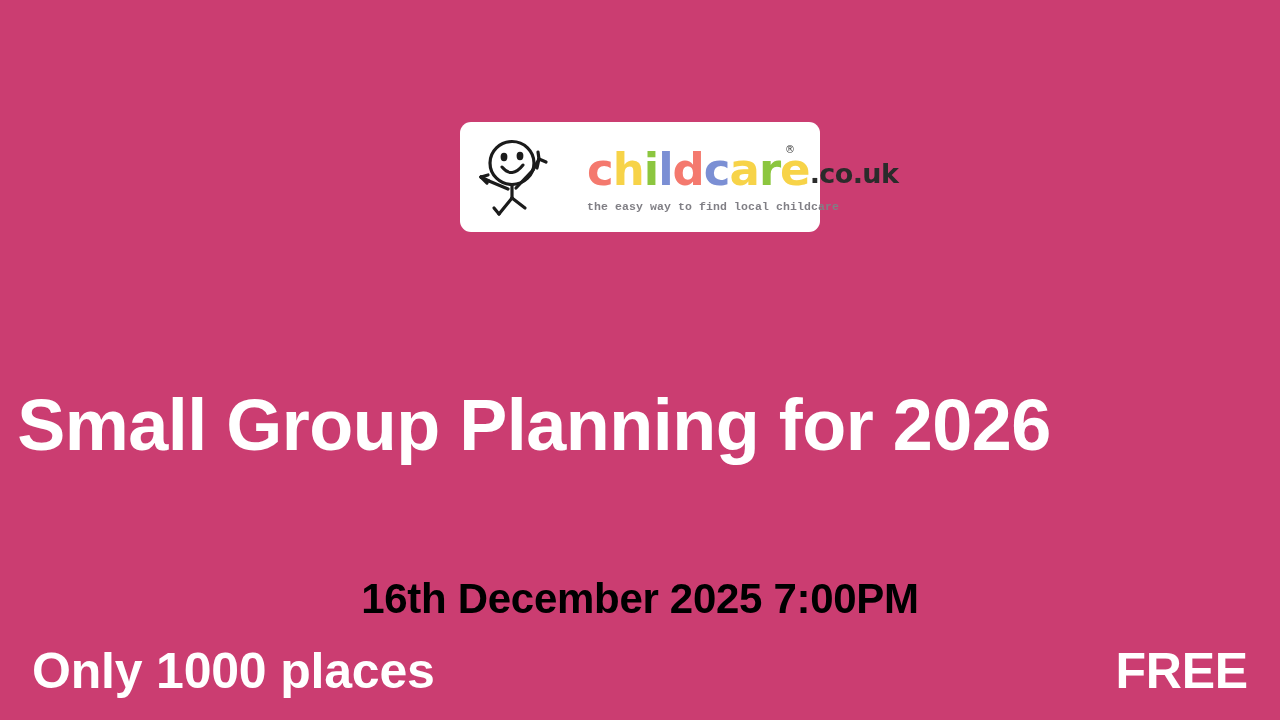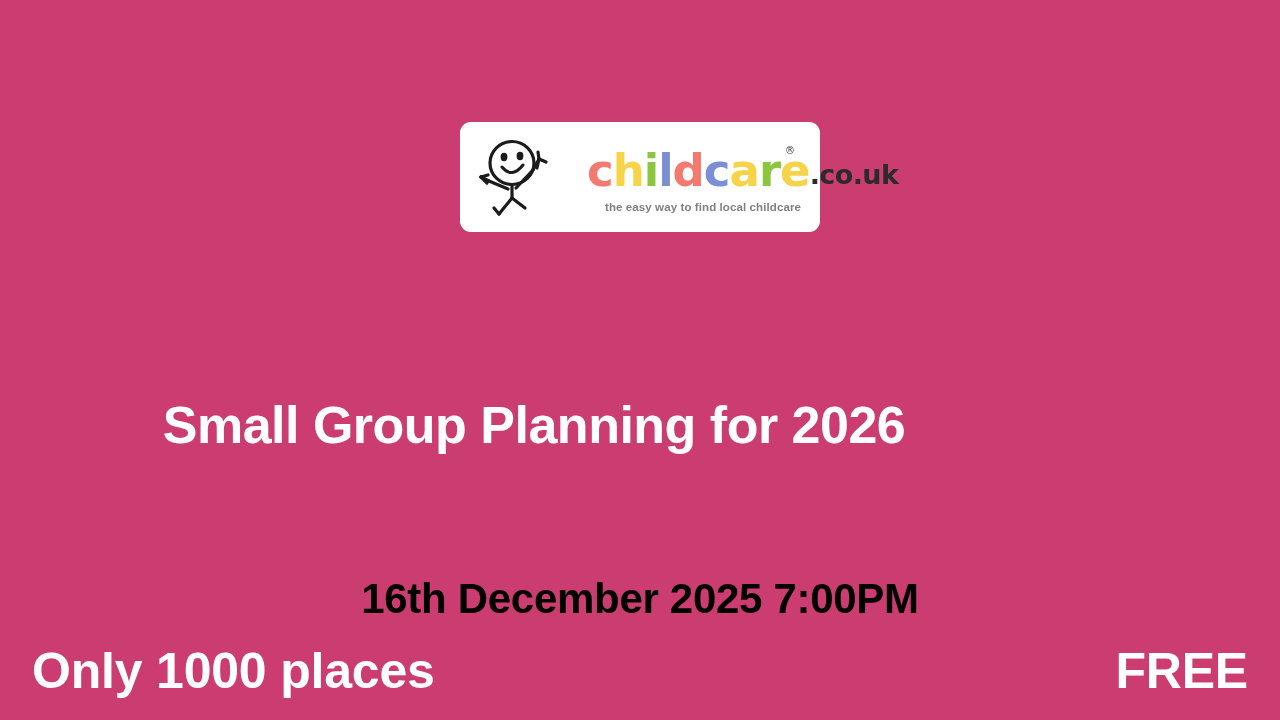--- a/index.html
+++ b/index.html
@@ -85,21 +85,21 @@
     position: absolute;
     left: 198px;
     top: 4px;
     font-family: "DejaVu Sans", sans-serif;
     font-size: 10px;
     color: #3a3a3a;
     line-height: 10px;
   }
 
   .tagline {
-    font-family: Liberation Sans, sans-serif;
+    font-family: Liberation Mono, monospace;
     font-weight: bold;
     font-size: 11.5px;
     letter-spacing: 0.1px;
     color: #807f85;
     margin-top: 1px;
     white-space: nowrap;
     display: block;
     text-align: center;
     width: 232px;
   }
@@ -107,21 +107,21 @@
   
   .headline {
     position: absolute;
     left: 0;
     top: 386px;
     width: 1068px;
     text-align: center;
     color: #ffffff;
     font-family: "Liberation Sans Narrow", "Liberation Sans", sans-serif;
     font-weight: bold;
-    font-size: 52px;
+    font-size: 72px;
     line-height: 78px;
     letter-spacing: -0.5px;
     white-space: nowrap;
   }
 
   
   .date-line {
     position: absolute;
     left: 0;
     top: 569px;

